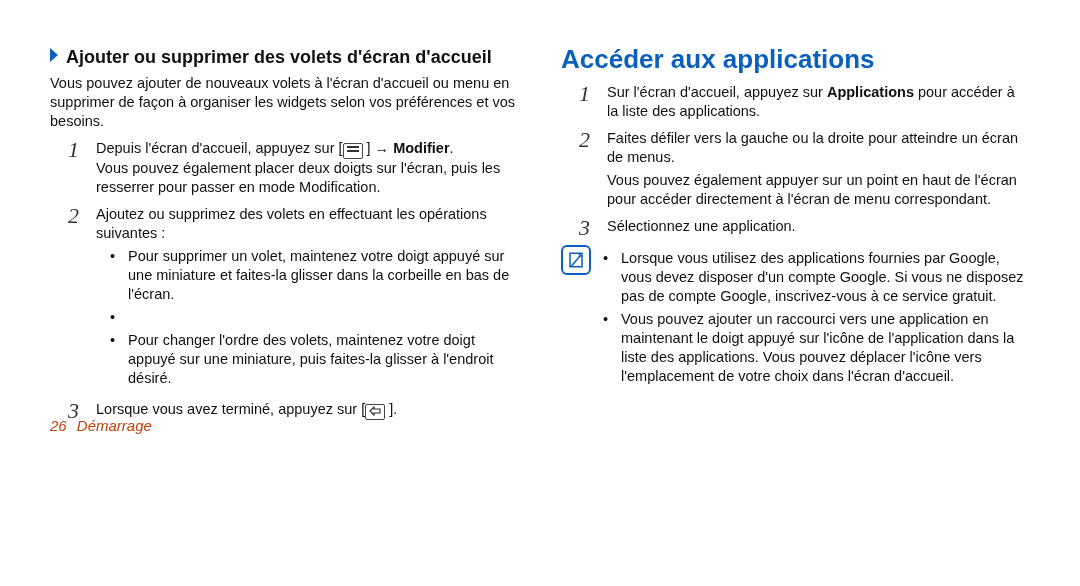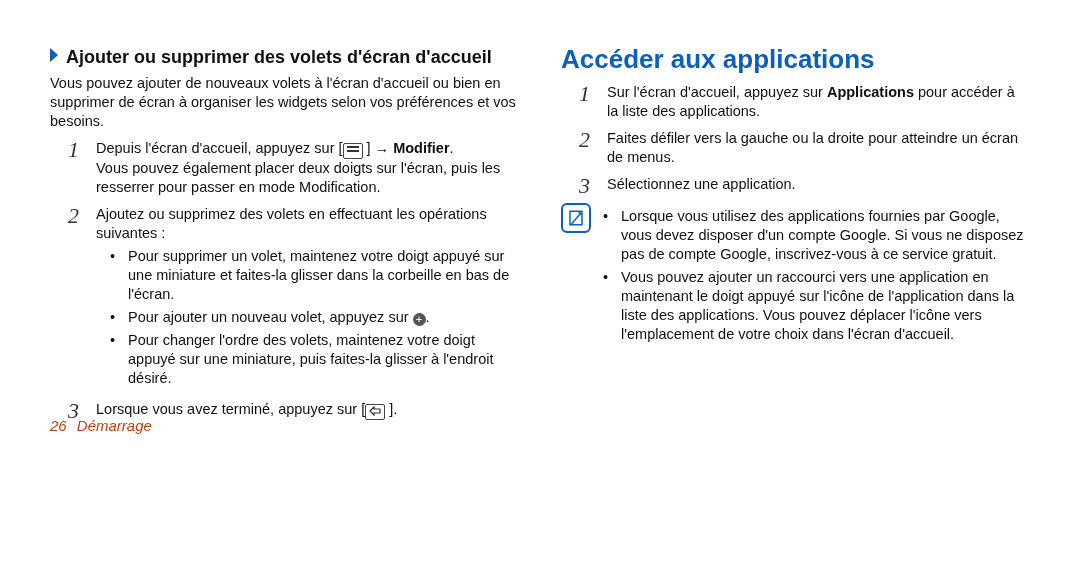--- a/index.html
+++ b/index.html
@@ -32,21 +32,21 @@
 <div class="page">
 
   <div class="col">
     <div class="sub-h">
       <span class="chevron">
         <svg viewBox="0 0 10 14">
             <polygon points="0,0 8,7 0,14" fill="#0a5fbf"></polygon>
           </svg>
       </span><span>Ajouter ou supprimer des volets d'écran d'accueil</span>
     </div>
-    <p class="para">Vous pouvez ajouter de nouveaux volets à l'écran d'accueil ou bien en supprimer de écran à organiser les widgets selon vos préférences et vos besoins.</p>
+    <p class="para">Vous pouvez ajouter de nouveaux volets à l'écran d'accueil ou menu en supprimer de façon à organiser les widgets selon vos préférences et vos besoins.</p>
 
     <div class="ol-item">
       <div class="ol-num">1</div>
       <div class="ol-body">
         <span>Depuis l'écran d'accueil, appuyez sur [</span><span class="icon-box"><svg width="14" height="10" viewBox="0 0 14 10">
               <rect x="1" y="1" width="12" height="2" fill="#333"></rect>
               <rect x="1" y="5" width="12" height="2" fill="#333"></rect>
             </svg></span><span> ] → </span><b>Modifier</b><span>.</span>
         <div style="margin-top:0">Vous pouvez également placer deux doigts sur l'écran, puis les resserrer pour passer en mode Modification.</div>
       </div>
@@ -55,21 +55,20 @@
     <div class="ol-item">
       <div class="ol-num">2</div>
       <div class="ol-body">
         <span>Ajoutez ou supprimez des volets en effectuant les opérations suivantes :</span>
         <div class="bullet">
             <span class="dot">•</span>
             <span>Pour supprimer un volet, maintenez votre doigt appuyé sur une miniature et faites-la glisser dans la corbeille en bas de l'écran.</span>
           </div>
         <div class="bullet">
             <span class="dot">•</span>
-            <span><span>Pour ajouter un nouveau volet, appuyez sur </span><span class="icon-plus">+</span><span>.</span></span>
           </div>
         <div class="bullet">
             <span class="dot">•</span>
             <span>Pour changer l'ordre des volets, maintenez votre doigt appuyé sur une miniature, puis faites-la glisser à l'endroit désiré.</span>
           </div>
       </div>
     </div>
 
     <div class="ol-item">
       <div class="ol-num">3</div>
@@ -88,20 +87,21 @@
       <div class="ol-num">1</div>
       <div class="ol-body">
         <span>Sur l'écran d'accueil, appuyez sur </span><b>Applications</b><span> pour accéder à la liste des applications.</span>
       </div>
     </div>
 
     <div class="ol-item">
       <div class="ol-num">2</div>
       <div class="ol-body">
         <span>Faites défiler vers la gauche ou la droite pour atteindre un écran de menus.</span>
+        <div style="margin-top:4px">Vous pouvez également appuyer sur un point en haut de l'écran pour accéder directement à l'écran de menu correspondant.</div>
       </div>
     </div>
 
     <div class="ol-item">
       <div class="ol-num">3</div>
       <div class="ol-body">Sélectionnez une application.</div>
     </div>
 
     <div class="note-row">
       <div class="note-icon">

